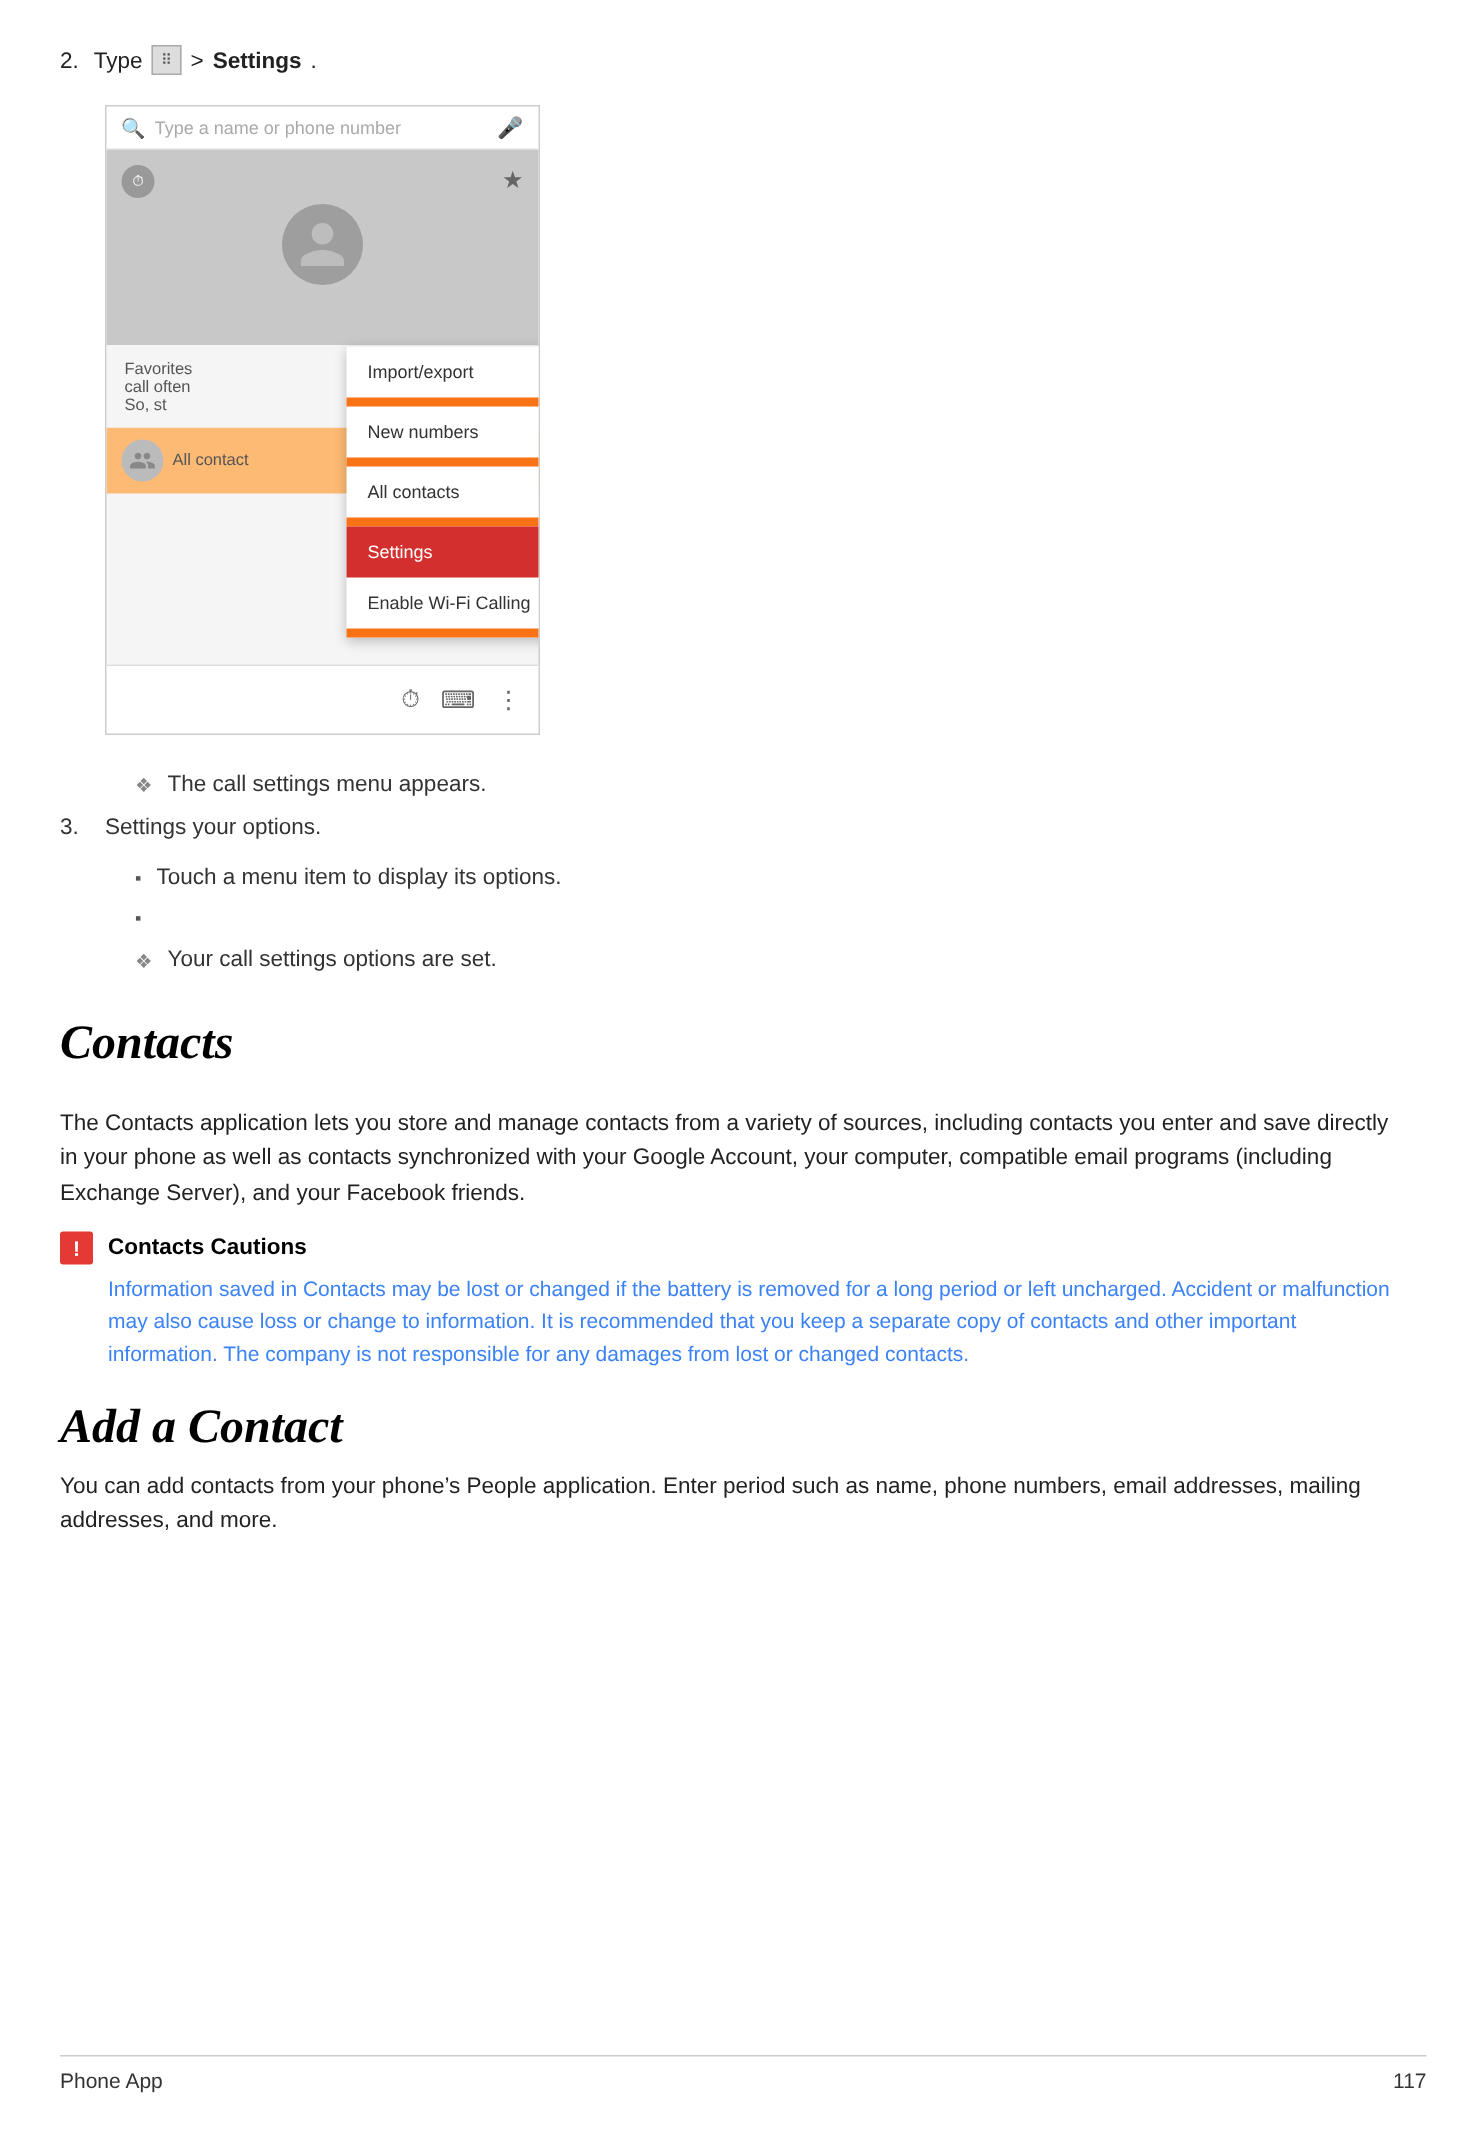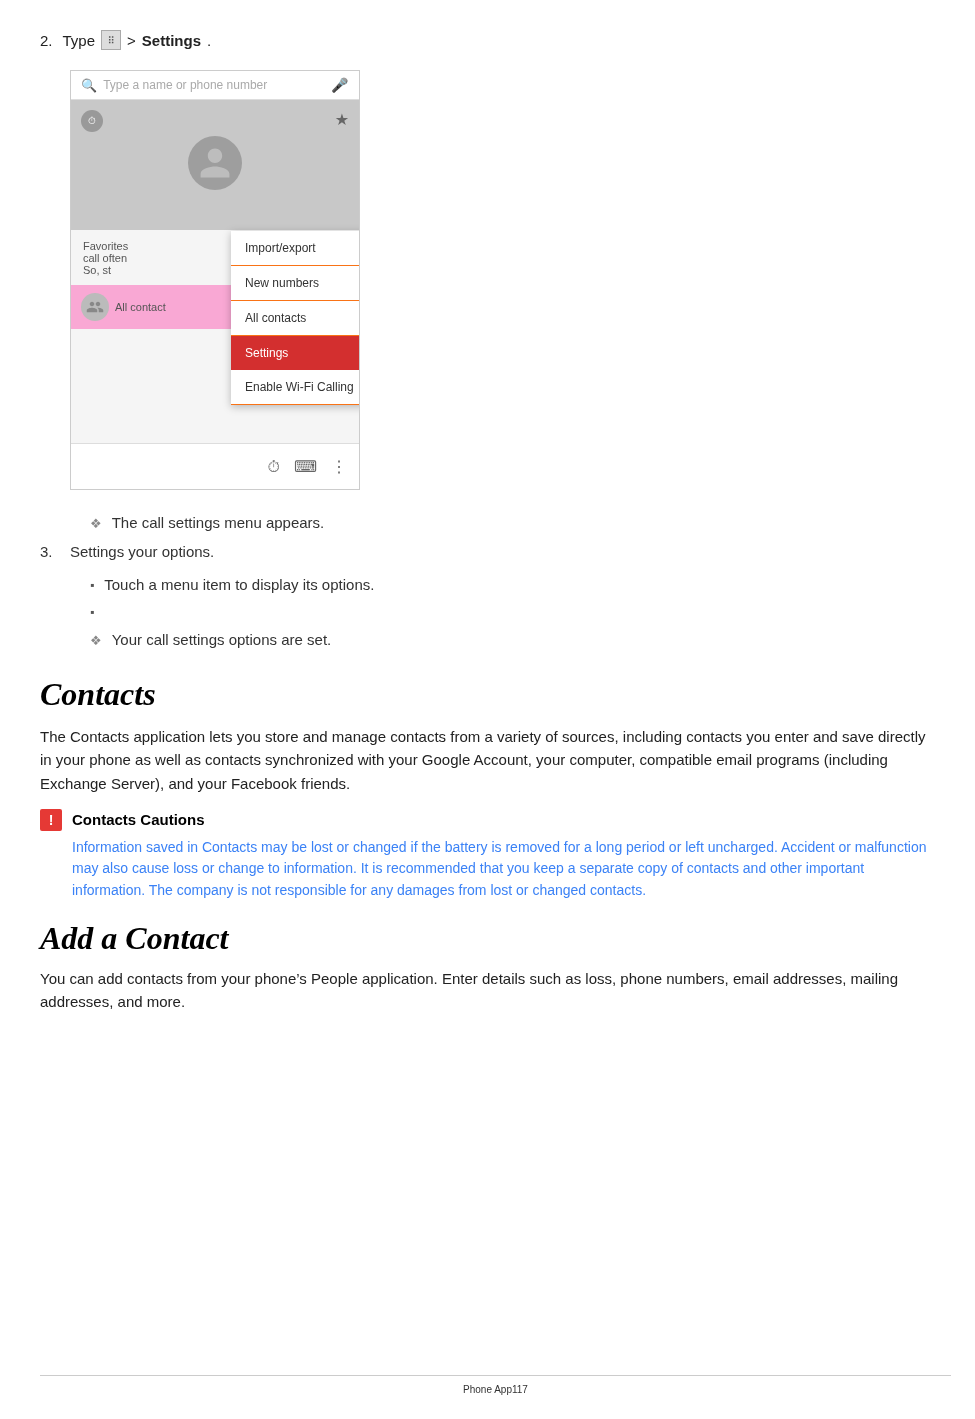--- a/index.html
+++ b/index.html
@@ -140,21 +140,21 @@
       top: 160px;
       background: #fff;
       box-shadow: 0 2px 8px rgba(0,0,0,0.25);
       z-index: 10;
       width: 140px;
     }
     .phone-dropdown-item {
       padding: 10px 14px;
       font-size: 12px;
       color: #333;
-      border-bottom: 1px solid #f97316;
+      border-bottom: 6px solid #f97316;
       cursor: pointer;
     }
     .phone-dropdown-item.active {
       background: #d32f2f;
       color: #fff;
       border: none;
     }
 
     
     .phone-bottom-bar {
@@ -193,21 +193,21 @@
       color: #666;
     }
 
     
     .phone-allcontacts-row {
       display: flex;
       align-items: center;
       padding: 8px 10px;
       font-size: 11px;
       color: #555;
-      background: #f9a8d4;
+      background: #fdba74;
       text-align: center;
     }
 
     
     .bullet-section {
       margin: 12px 0 12px 50px;
     }
     .bullet-item {
       display: flex;
       align-items: flex-start;
@@ -245,21 +245,21 @@
       font-weight: bold;
       color: #000;
       margin: 18px 0 10px 0;
     }
     .section-heading-contacts {
       font-family: 'Times New Roman', serif;
       font-style: italic;
       font-size: 32px;
       font-weight: bold;
       color: #000;
-      margin: 28px 0 12px 0;
+      margin: 28px 0 24px 0;
     }
 
     
     .body-text {
       font-size: 15px;
       color: #222;
       line-height: 1.55;
       margin-bottom: 14px;
     }
 
@@ -298,23 +298,23 @@
       margin-left: 32px;
     }
 
     
     .page-footer {
       position: absolute;
       bottom: 24px;
       left: 40px;
       right: 24px;
       display: flex;
-      justify-content: center;
-      align-items: center;
-      font-size: 10px;
+      justify-content: space-between;
+      align-items: center;
+      font-size: 14px;
       color: #333;
       border-top: 1px solid #ccc;
       padding-top: 8px;
     }
 
     
     .sub-bullets {
       margin-left: 50px;
       margin-bottom: 12px;
     }
@@ -439,18 +439,18 @@
     </div>
     <span class="caution-title">Contacts Cautions</span>
   </div>
   <p class="caution-body">Information saved in Contacts may be lost or changed if the battery is removed for a long period or left uncharged. Accident or malfunction may also cause loss or change to information. It is recommended that you keep a separate copy of contacts and other important information. The company is not responsible for any damages from lost or changed contacts.</p>
 </div>
 
 <div class="section-heading-italic">
   <span>Add a Contact</span>
 </div>
 
-<p class="body-text">You can add contacts from your phone’s People application. Enter details such as loss, phone numbers, email addresses, mailing addresses, and more.</p>
+<p class="body-text">You can add contacts from your phone’s People application. Enter period such as name, phone numbers, email addresses, mailing addresses, and more.</p>
 
 <div class="page-footer">
   <span>Phone App</span>
   <span>117</span>
 </div>
 
 </body></html>

